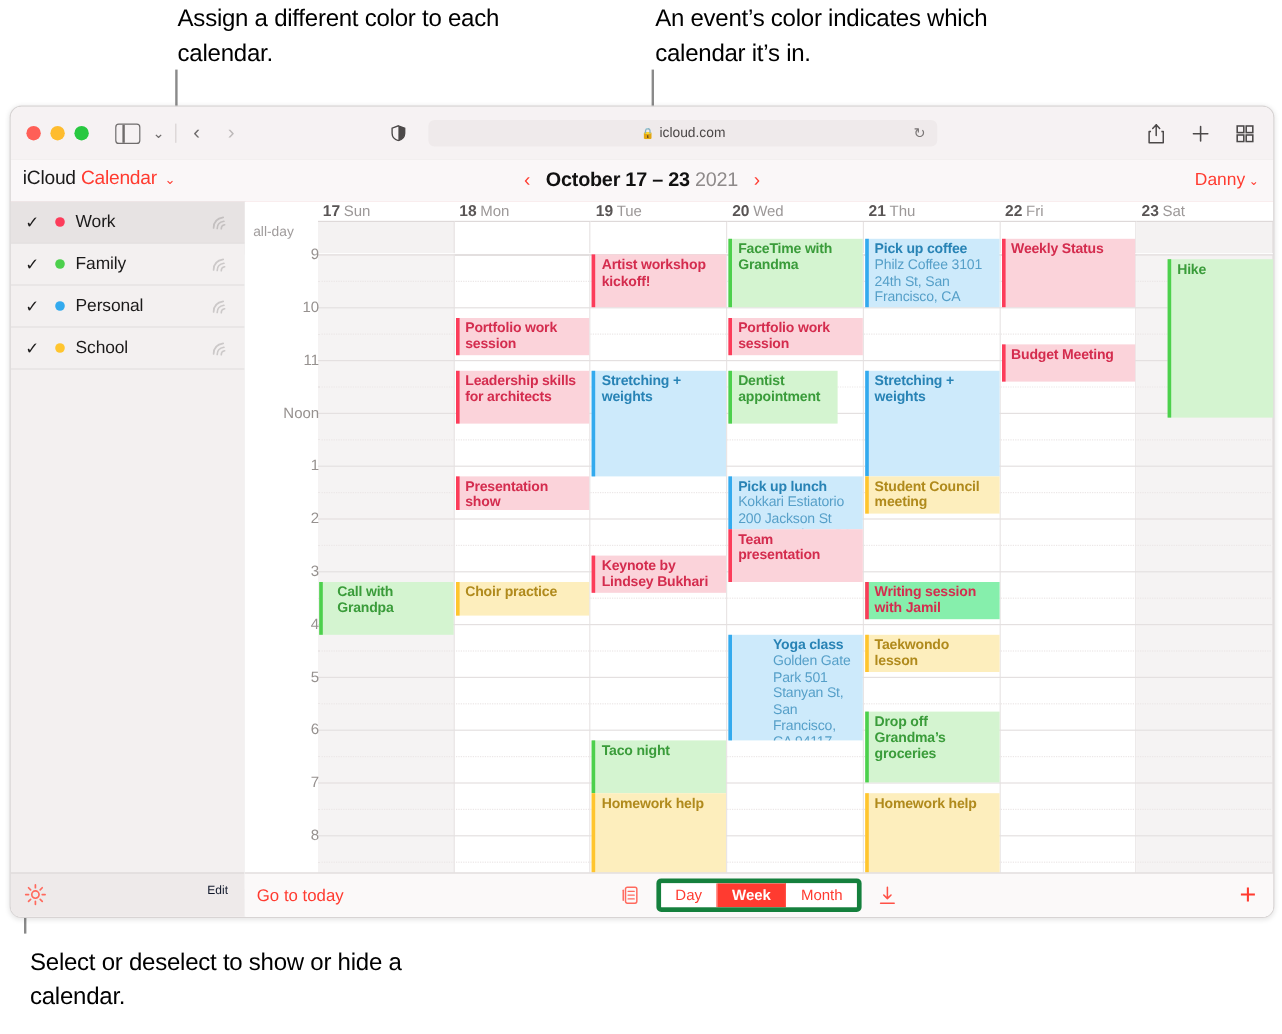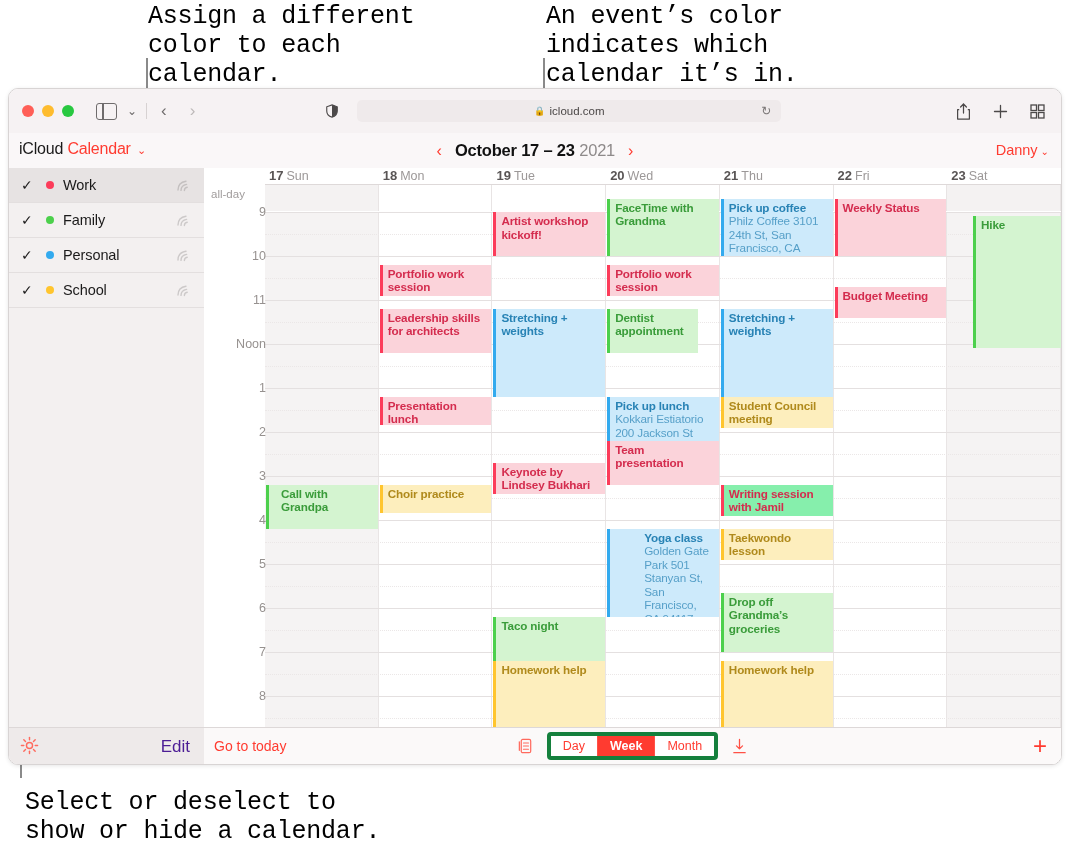--- a/index.html
+++ b/index.html
@@ -7,22 +7,22 @@
     width:1068px;height:862px;
     background:#ffffff;
     font-family:"Liberation Sans", sans-serif;
     -webkit-font-smoothing:antialiased;
     overflow:hidden;
     position:relative;
   }
   
   .annot{
     position:absolute;
-    font-family:Liberation Mono, monospace;
-    font-size:25px;
+    font-family:Liberation Sans, sans-serif;
+    font-size:20px;
     line-height:29px;
     color:#000;
     letter-spacing:-0.2px;
   }
   #annot-color-calendar{left:148px;top:2px;width:330px;}
   #annot-event-color{left:546px;top:2px;width:330px;}
   #annot-show-hide{left:25px;top:788px;width:360px;}
   .annot-line{position:absolute;width:2px;background:#8a8a8a;}
   #annot-line-1{left:146px;top:58px;height:128px;}
   #annot-line-2{left:543px;top:58px;height:194px;}
@@ -94,21 +94,21 @@
   .cal-row.selected{background:#e7e3e3;}
   .cal-check{font-size:14px;color:#1c1b1b;width:16px;}
   .cal-dot{width:8px;height:8px;border-radius:50%;margin-left:9px;}
   .cal-label{margin-left:9px;font-size:14.5px;color:#1b1a1a;letter-spacing:-0.1px;}
   .cal-share{position:absolute;right:12px;top:9px;opacity:.28;}
   #sidebar-footer{
     position:absolute;left:0;bottom:0;width:195px;height:36px;background:#eeeaea;
     border-top:1px solid #ddd8d8;display:flex;align-items:center;
   }
   #gear-icon{position:absolute;left:11px;top:8px;}
-  #edit-button{position:absolute;right:14px;top:9px;color:#4c1d95;font-size:17px;margin-left:14px;}
+  #edit-button{position:absolute;right:14px;top:9px;color:#0f172a;font-size:10px;margin-left:14px;}
 
   
   #cal-area{position:absolute;left:195px;top:79px;width:857px;height:596px;background:#fff;}
   #day-header{position:absolute;left:0;top:0;width:857px;height:17px;}
   .day-head{
     position:absolute;top:0;height:17px;font-size:12.5px;color:#8c8888;
     border-bottom:1px solid #ded9d9;box-sizing:border-box;padding-left:4px;white-space:nowrap;
   }
   .day-num{color:#595555;font-weight:bold;font-size:13px;}
   .day-name{color:#9c9898;margin-left:3px;}
@@ -389,21 +389,21 @@
         <div class="event" style="left: 289.429px; width: 111.714px; top: 96.8px; height: 88px; background: rgb(205, 234, 251); border-left-color: rgb(51, 170, 238); color: rgb(40, 131, 181);">
           <div class="ev-title">Stretching + weights</div>
         </div>
         <div class="event" style="left: 403.143px; width: 91px; top: 96.8px; height: 44px; background: rgb(212, 244, 208); border-left-color: rgb(76, 208, 76); color: rgb(58, 156, 58);">
           <div class="ev-title">Dentist appointment</div>
         </div>
         <div class="event" style="left: 516.857px; width: 111.714px; top: 96.8px; height: 88px; background: rgb(205, 234, 251); border-left-color: rgb(51, 170, 238); color: rgb(40, 131, 181);">
           <div class="ev-title">Stretching + weights</div>
         </div>
         <div class="event" style="left: 175.714px; width: 111.714px; top: 184.8px; height: 28.6px; background: rgb(251, 211, 218); border-left-color: rgb(252, 60, 90); color: rgb(212, 44, 78);">
-          <div class="ev-title">Presentation lunch</div>
+          <div class="ev-title">Presentation show</div>
         </div>
         <div class="event" style="left: 403.143px; width: 111.714px; top: 184.8px; height: 44px; background: rgb(205, 234, 251); border-left-color: rgb(51, 170, 238); color: rgb(40, 131, 181);">
           <div class="ev-title">Pick up lunch</div>
           <div class="ev-loc">Kokkari Estiatorio 200 Jackson St San Francisco, CA 94111</div>
         </div>
         <div class="event" style="left: 516.857px; width: 111.714px; top: 184.8px; height: 30.8px; background: rgb(253, 238, 189); border-left-color: rgb(255, 197, 46); color: rgb(176, 138, 28);">
           <div class="ev-title">Student Council meeting</div>
         </div>
         <div class="event" style="left: 403.143px; width: 111.714px; top: 228.8px; height: 44px; background: rgb(251, 211, 218); border-left-color: rgb(252, 60, 90); color: rgb(212, 44, 78);">
           <div class="ev-title">Team presentation</div>

